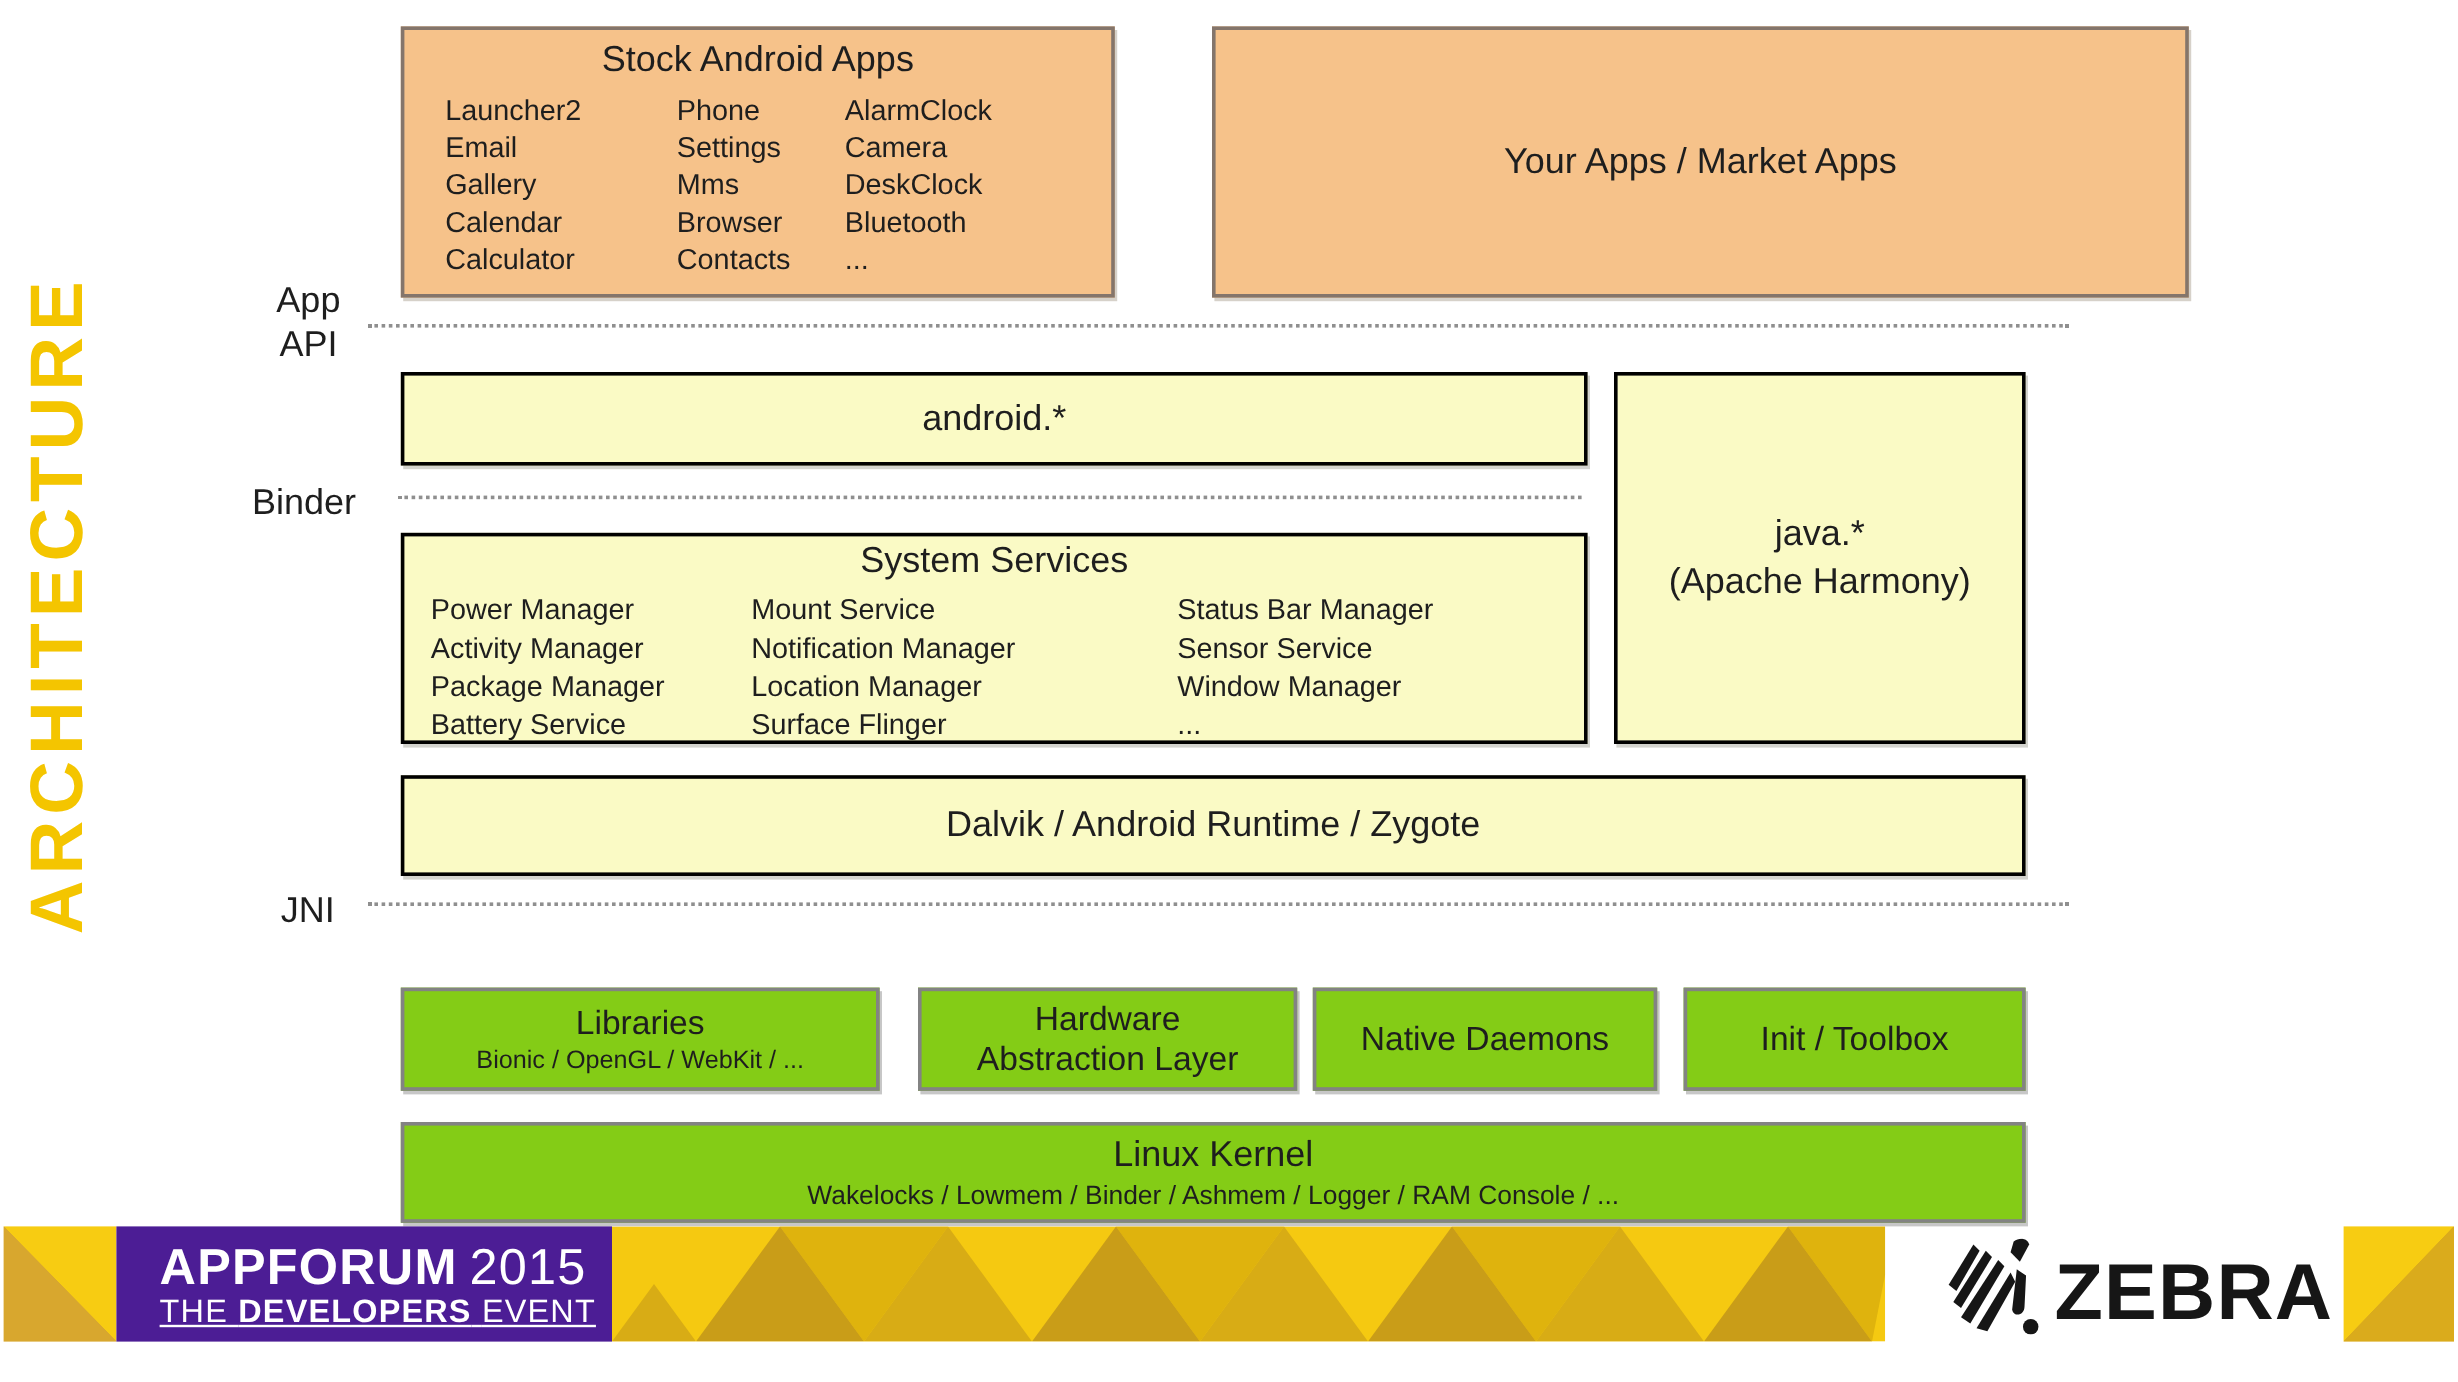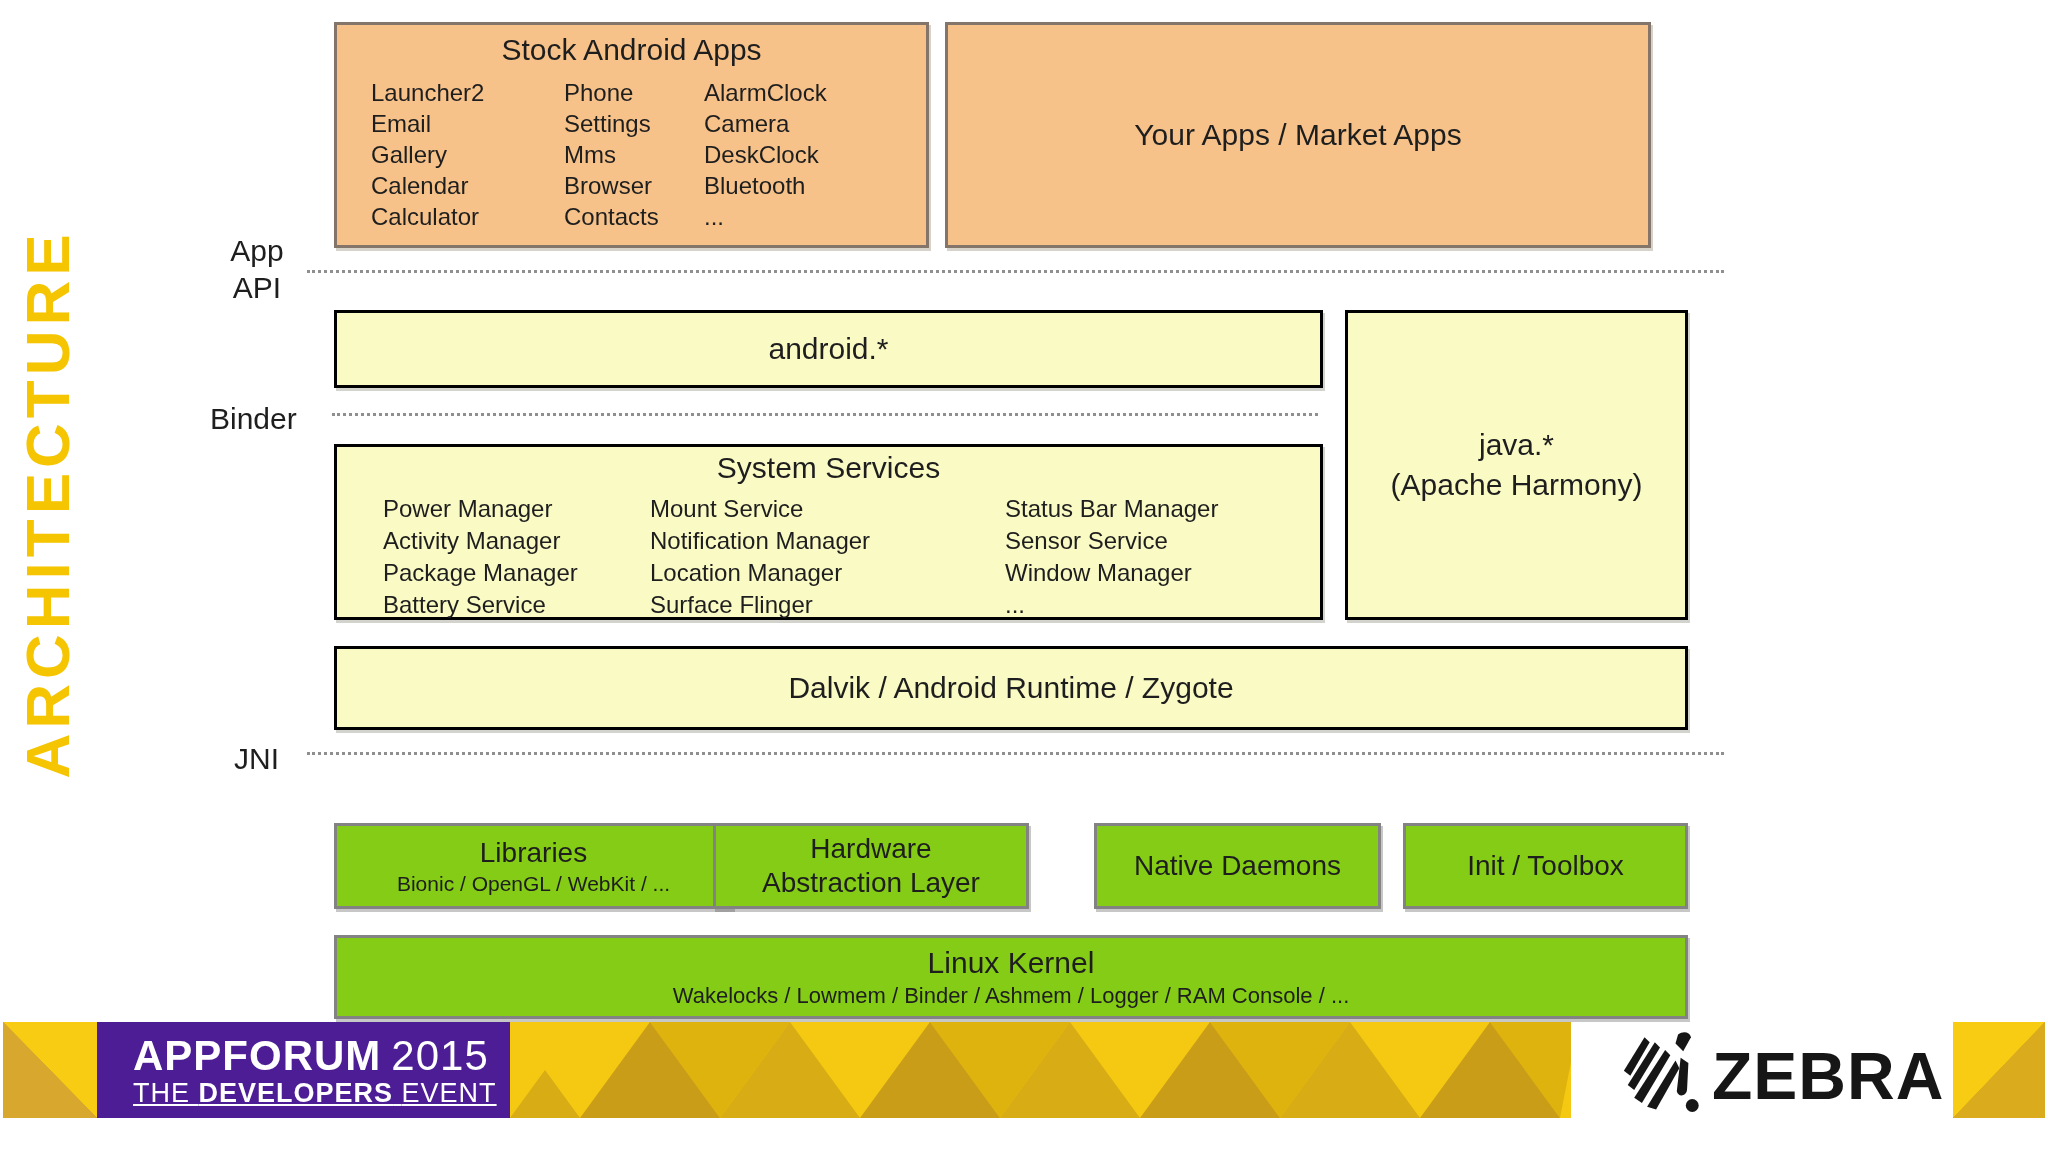--- a/index.html
+++ b/index.html
@@ -16,21 +16,21 @@
   .box{position:absolute;box-sizing:border-box;}
   .orange{background:#F6C28A;border:3px solid #84756B;box-shadow:2px 3px 0 rgba(90,70,40,.25);}
   .yellow{background:#FAFAC5;border:3px solid #000000;box-shadow:2px 3px 0 rgba(80,80,60,.25);}
   .gray{background:#84cc16;border:3px solid #838383;box-shadow:2px 3px 0 rgba(70,70,70,.3);margin-top:37px;}
 
   .box-title{font-size:30px;text-align:center;margin-top:8px;}
   .center-flex{display:flex;flex-direction:column;align-items:center;justify-content:center;text-align:center;}
 
   .apps-grid{display:grid;grid-template-columns:193px 140px auto;padding-left:34px;margin-top:10px;
              font-size:24px;line-height:31px;}
-  .svc-grid{display:grid;grid-template-columns:267px 355px auto;padding-left:46px;margin-top:8px;
+  .svc-grid{display:grid;grid-template-columns:267px 355px auto;padding-left:22px;margin-top:8px;
             font-size:24px;line-height:32px;}
 
   .layer-label{position:absolute;font-size:30px;color:#1e1e1e;}
   .dotted{position:absolute;height:0;border-top:3px dotted #8f8f8f;}
 
   .t30{font-size:30px;} .t28{font-size:28px;line-height:34px;}
   .sub21{font-size:21px;margin-top:2px;} .sub22{font-size:22px;margin-top:3px;}
 
   
   .corner-sq{position:absolute;width:94px;height:96px;}
@@ -68,21 +68,21 @@
       <span>DeskClock</span>
       <span>Calendar</span>
       <span>Browser</span>
       <span>Bluetooth</span>
       <span>Calculator</span>
       <span>Contacts</span>
       <span>...</span>
     </div>
   </div>
 
-  <div class="box orange center-flex t30" style="left:945px;top:22px;width:706px;height:226px;text-align:center;">
+  <div class="box orange center-flex t30" style="left:1010px;top:22px;width:814px;height:226px;text-align:center;">
     <span>Your Apps / Market Apps</span>
   </div>
 
   <div class="layer-label" style="left:212px;top:232px;width:90px;text-align:center;line-height:37px;">
     <div>App</div>
     <div>API</div>
   </div>
   <div class="dotted" style="left:307px;top:270px;width:1417px;"></div>
 
   <div class="box yellow center-flex t30" style="left:334px;top:310px;width:989px;height:78px;">
@@ -119,21 +119,21 @@
     <span>Dalvik / Android Runtime / Zygote</span>
   </div>
 
   <div class="layer-label" style="left:234px;top:742px;">JNI</div>
   <div class="dotted" style="left:307px;top:752px;width:1417px;"></div>
 
   <div class="box gray center-flex" style="left:334px;top:786px;width:399px;height:86px;">
     <span class="t28">Libraries</span>
     <span class="sub21">Bionic / OpenGL / WebKit / ...</span>
   </div>
-  <div class="box gray center-flex" style="left:713px;top:786px;width:316px;height:86px;">
+  <div class="box gray center-flex" style="left:765px;top:786px;width:316px;height:86px;">
     <span class="t28">Hardware</span>
     <span class="t28">Abstraction Layer</span>
   </div>
   <div class="box gray center-flex t28" style="left:1094px;top:786px;width:287px;height:86px;">
     <span>Native Daemons</span>
   </div>
   <div class="box gray center-flex t28" style="left:1403px;top:786px;width:285px;height:86px;">
     <span>Init / Toolbox</span>
   </div>
 

